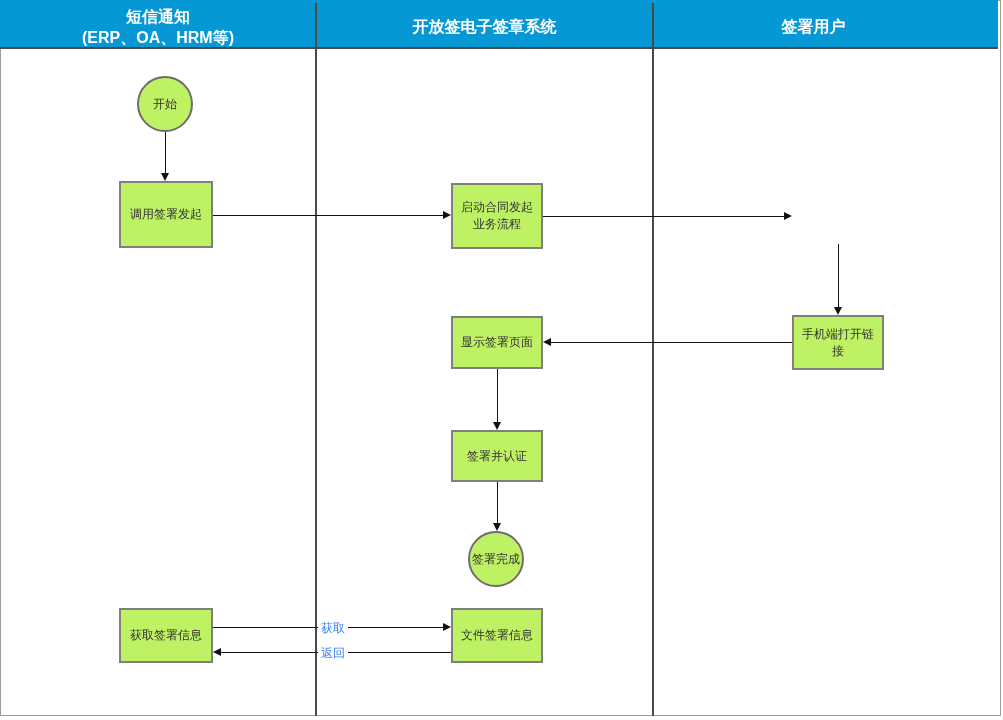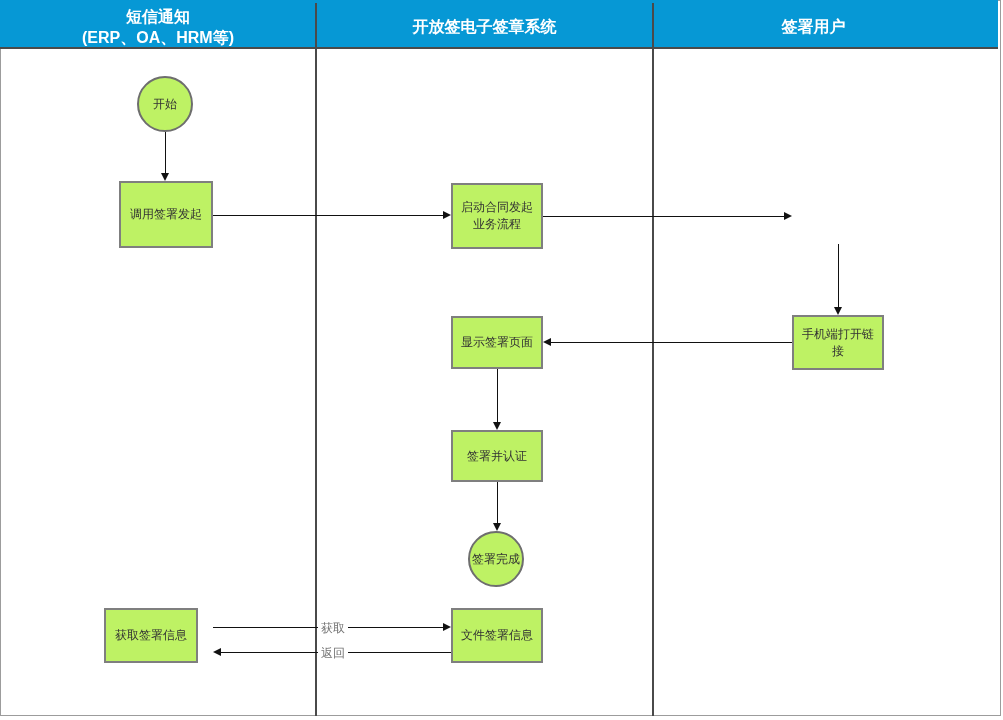--- a/index.html
+++ b/index.html
@@ -102,21 +102,21 @@
   .ah-left {
     border-top: 4px solid transparent;
     border-bottom: 4px solid transparent;
     border-right: 8px solid #111111;
   }
   .edge-label {
     position: absolute;
     transform: translateY(-50%);
     background: #ffffff;
     font-size: 12px;
-    color: #737373;
+    color: #3b82f6;
     padding: 0 3px;
     line-height: 16px;
     z-index: 4;
     white-space: nowrap;
   }
 </style>
 </head>
 <body>
 
 <div class="canvas">
@@ -189,21 +189,21 @@
   </div>
 
   <div class="node" style="left:451px; top:430px; width:92px; height:52px;">
     <span>签署并认证</span>
   </div>
 
   <div class="node circle" style="left:468px; top:531px; width:56px; height:56px;">
     <span>签署完成</span>
   </div>
 
-  <div class="node" style="left:104px; top:608px; width:94px; height:55px;">
+  <div class="node" style="left:119px; top:608px; width:94px; height:55px;">
     <span>获取签署信息</span>
   </div>
 
   <div class="node" style="left:451px; top:608px; width:92px; height:55px;">
     <span>文件签署信息</span>
   </div>
 
 </div>
 
 </body></html>

